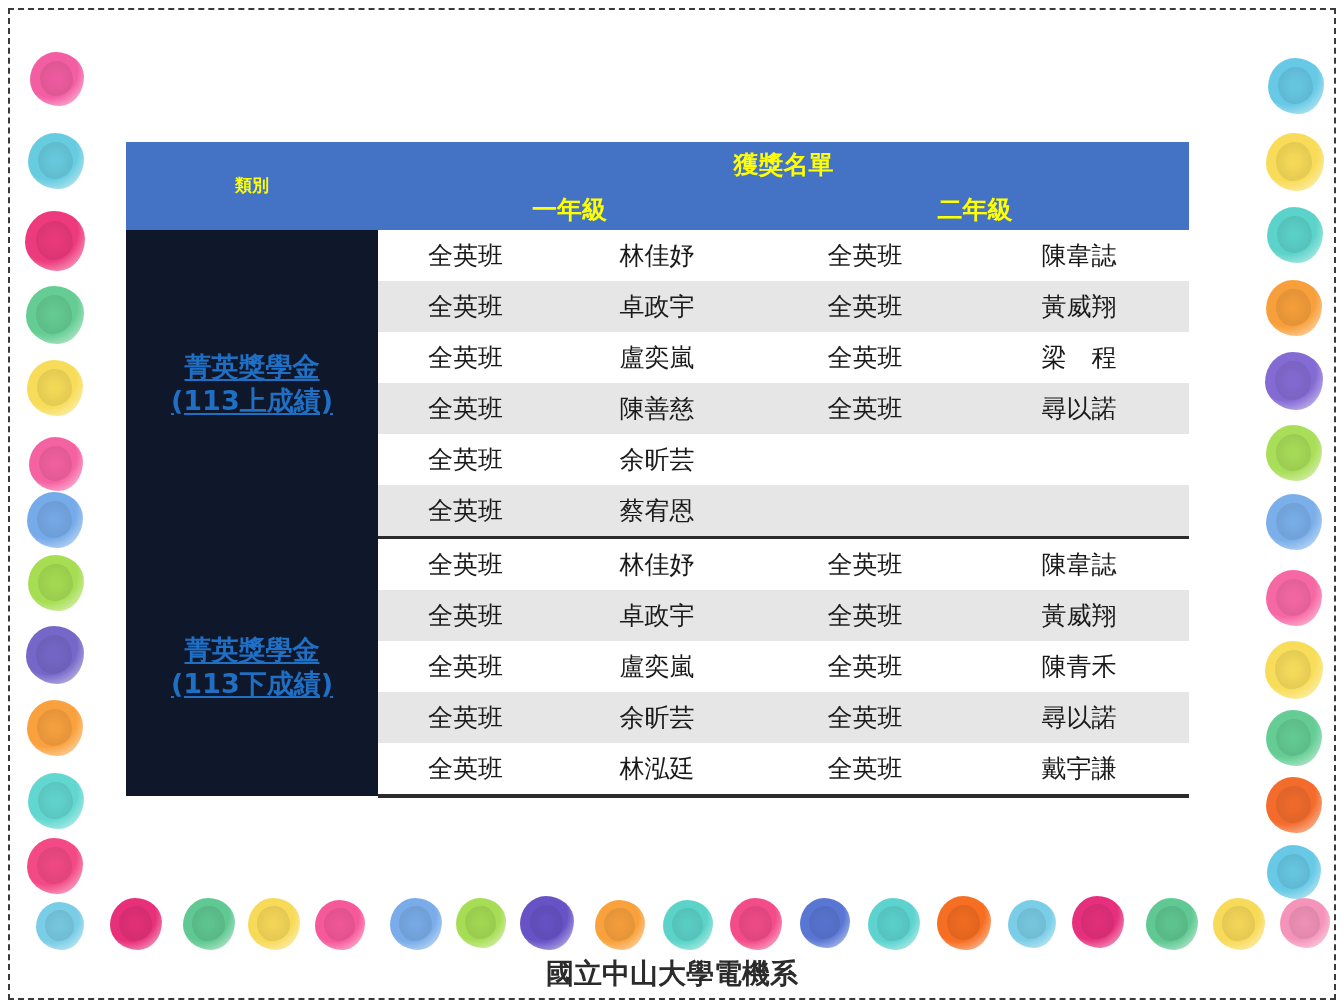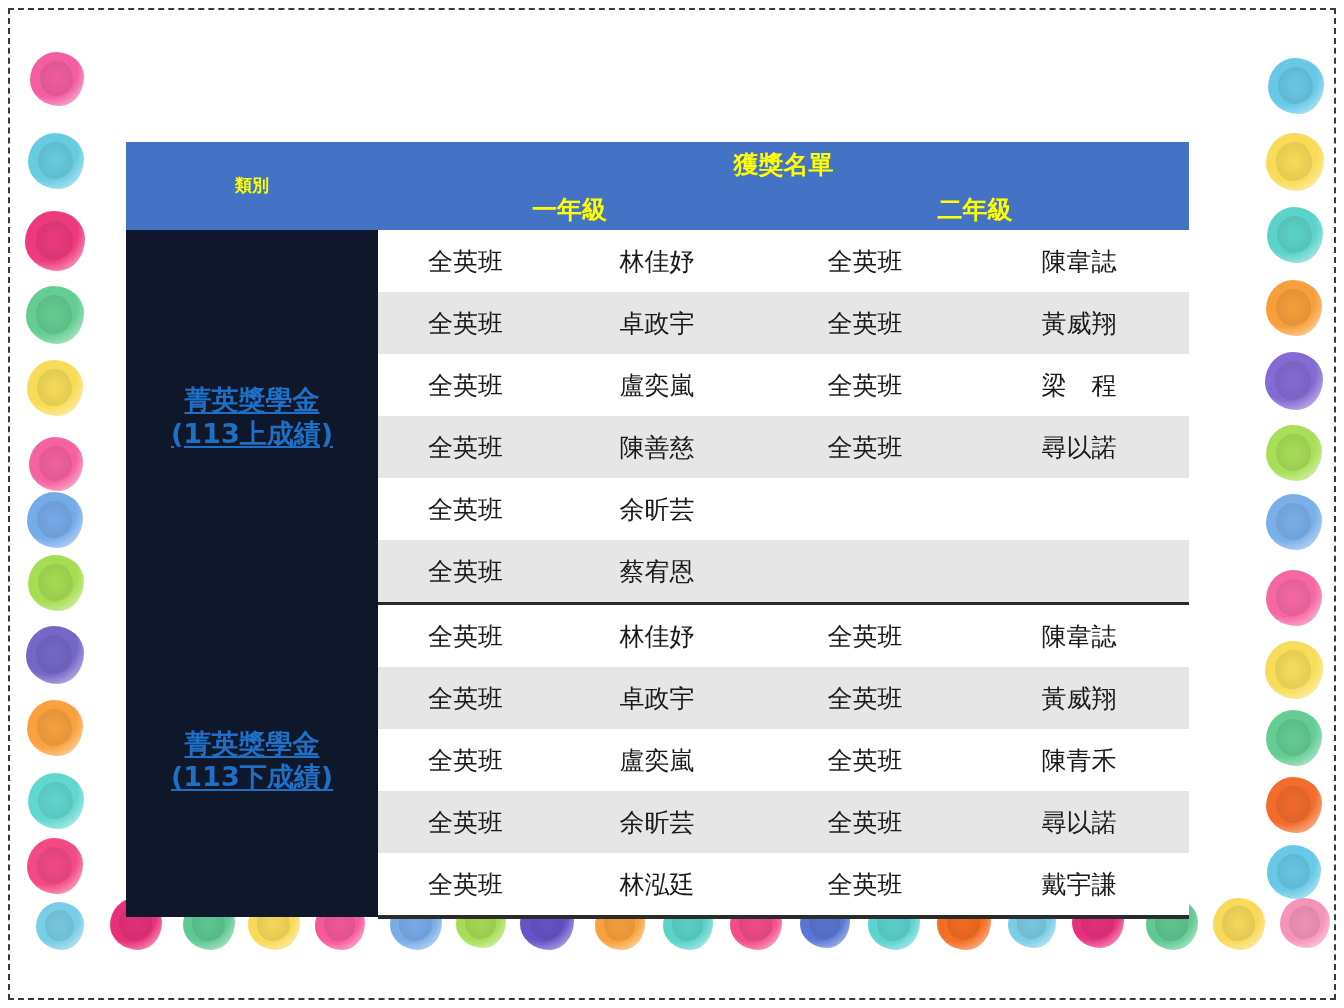--- a/index.html
+++ b/index.html
@@ -122,21 +122,21 @@
     font-weight: bold;
     text-align: center;
   }
   .hdr-sub.g1 { width: 383px; }
   .hdr-sub.g2 { width: 428px; }
 
   tbody td {
     font-size: 25px;
     color: #1a1a1a;
     text-align: center;
-    height: 62px;
+    height: 51px;
     padding: 0;
     border: none;
     font-family: "DejaVu Sans", "Liberation Sans", sans-serif;
   }
   tbody tr.odd td.data { background: #ffffff; }
   tbody tr.even td.data { background: #E6E6E6; }
 
   td.cat-cell {
     background: #0f172a;
     vertical-align: middle;
@@ -315,13 +315,14 @@
         </tr>
         <tr class="odd table-end">
           <td class="data">全英班</td>
           <td class="data">林泓廷</td>
           <td class="data">全英班</td>
           <td class="data">戴宇謙</td>
         </tr>
       </tbody>
   </table>
 
+  <div id="footer">國立中山大學電機系</div>
 </div>
 
 </body></html>

